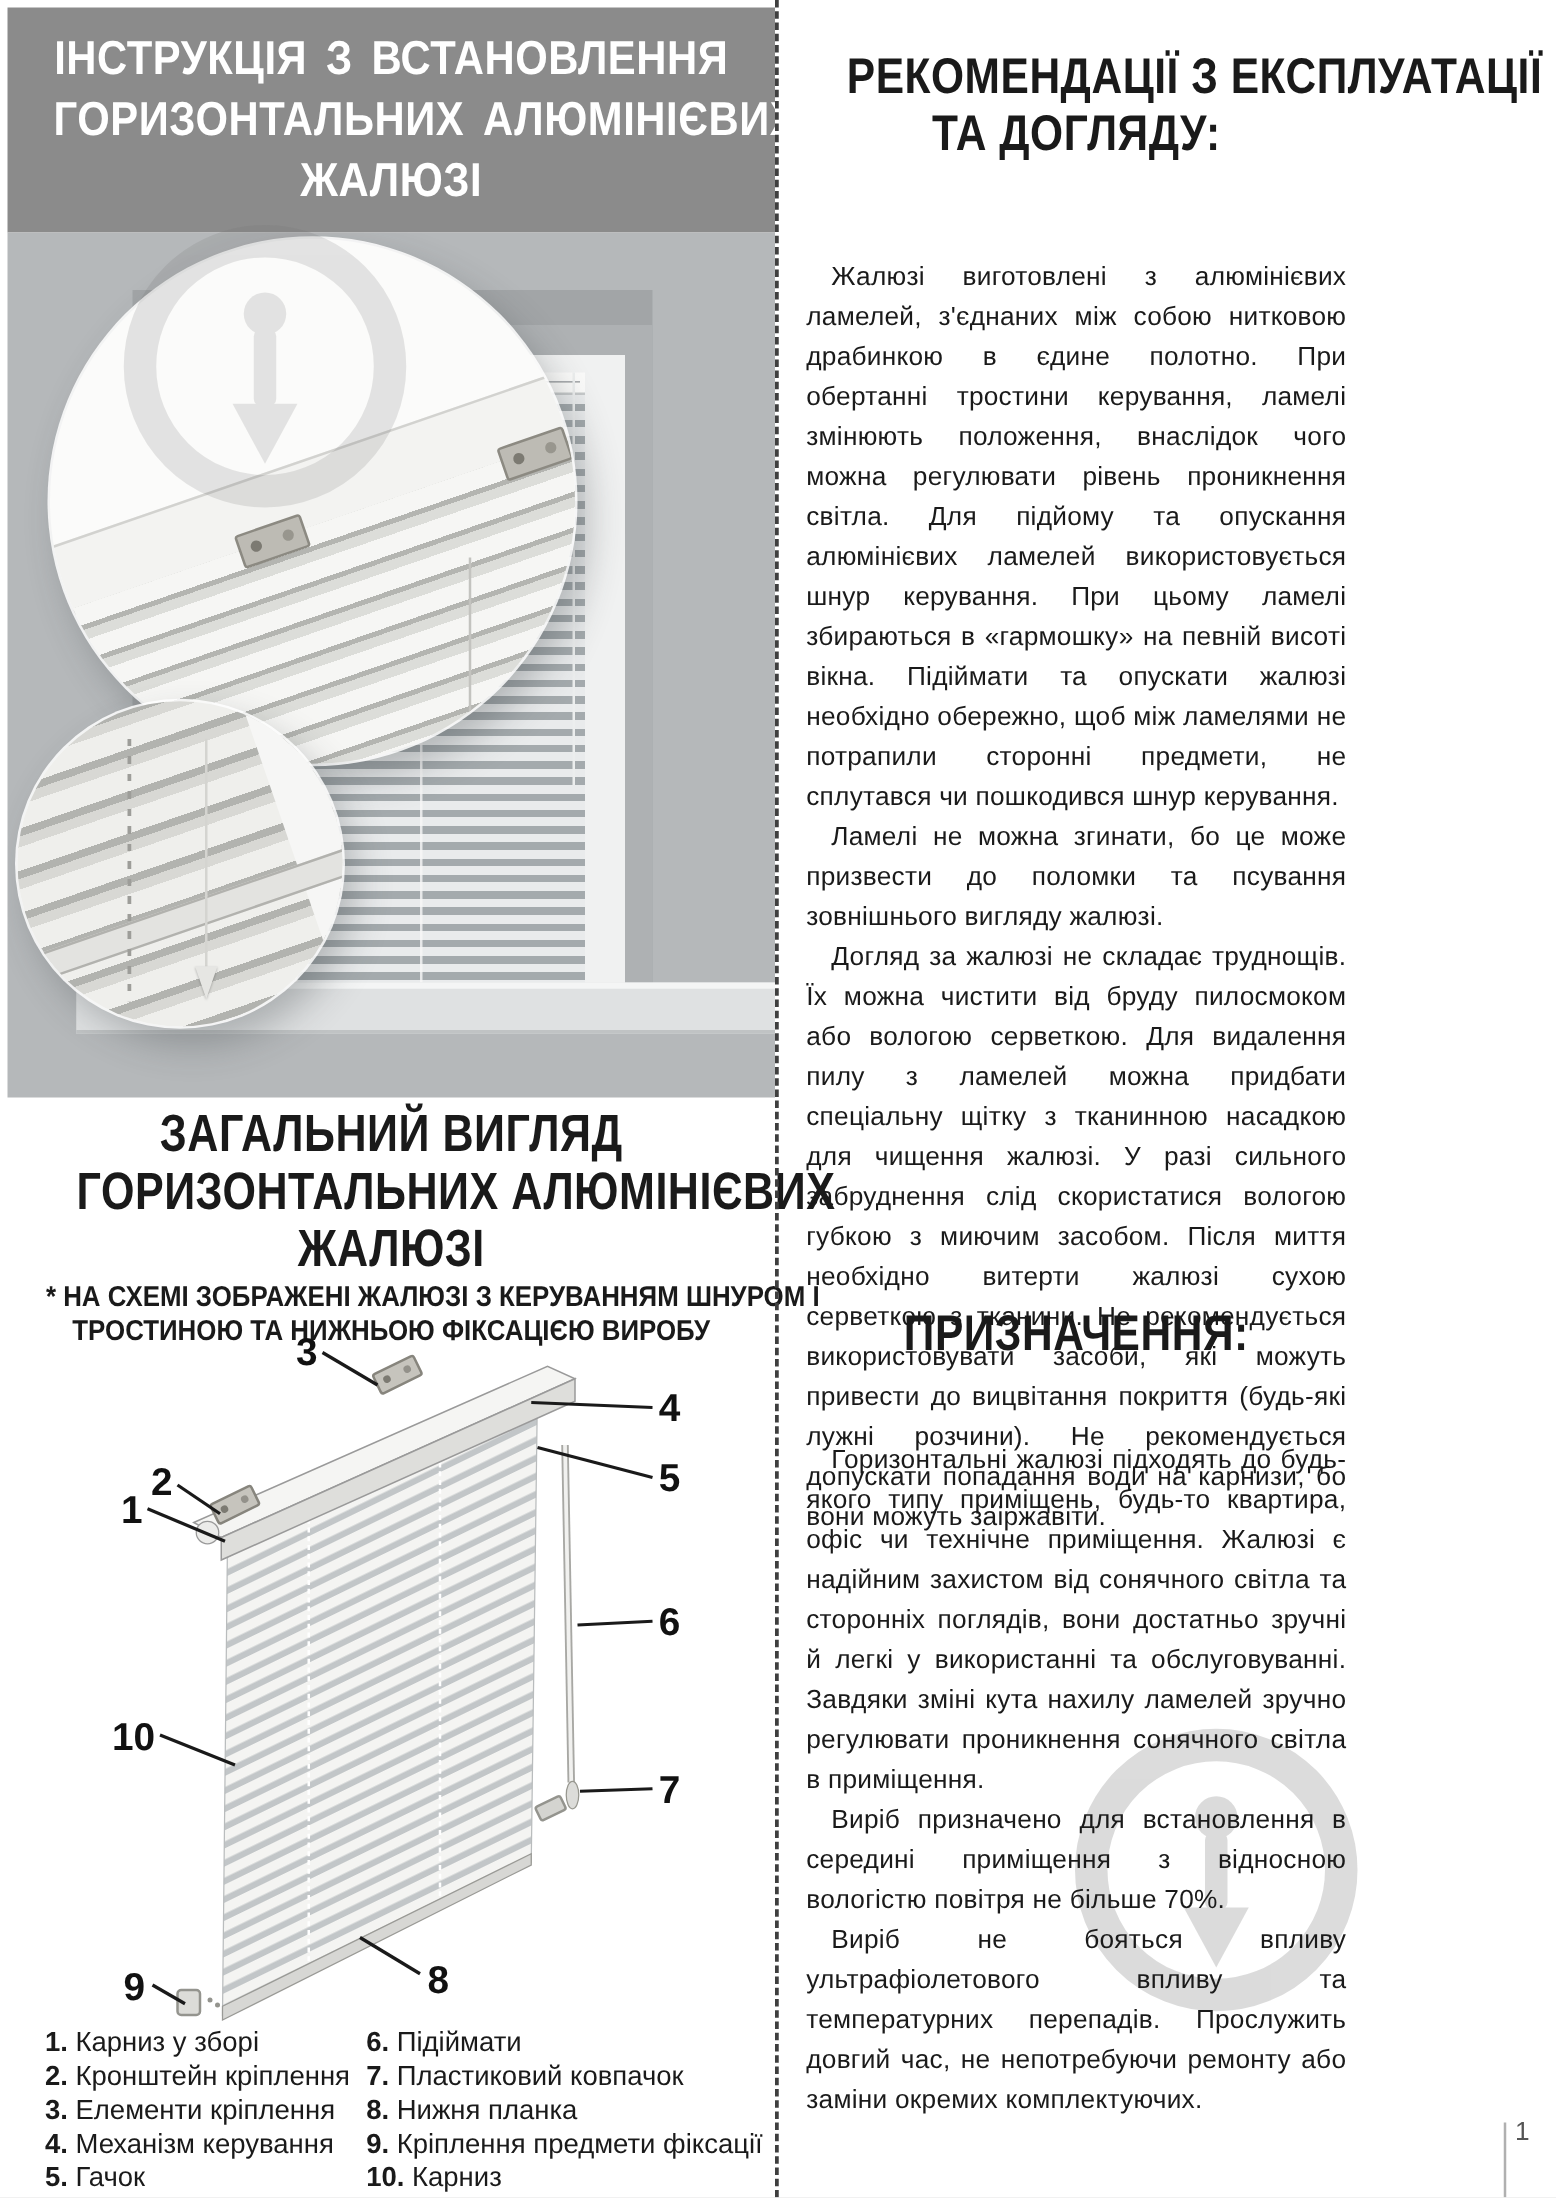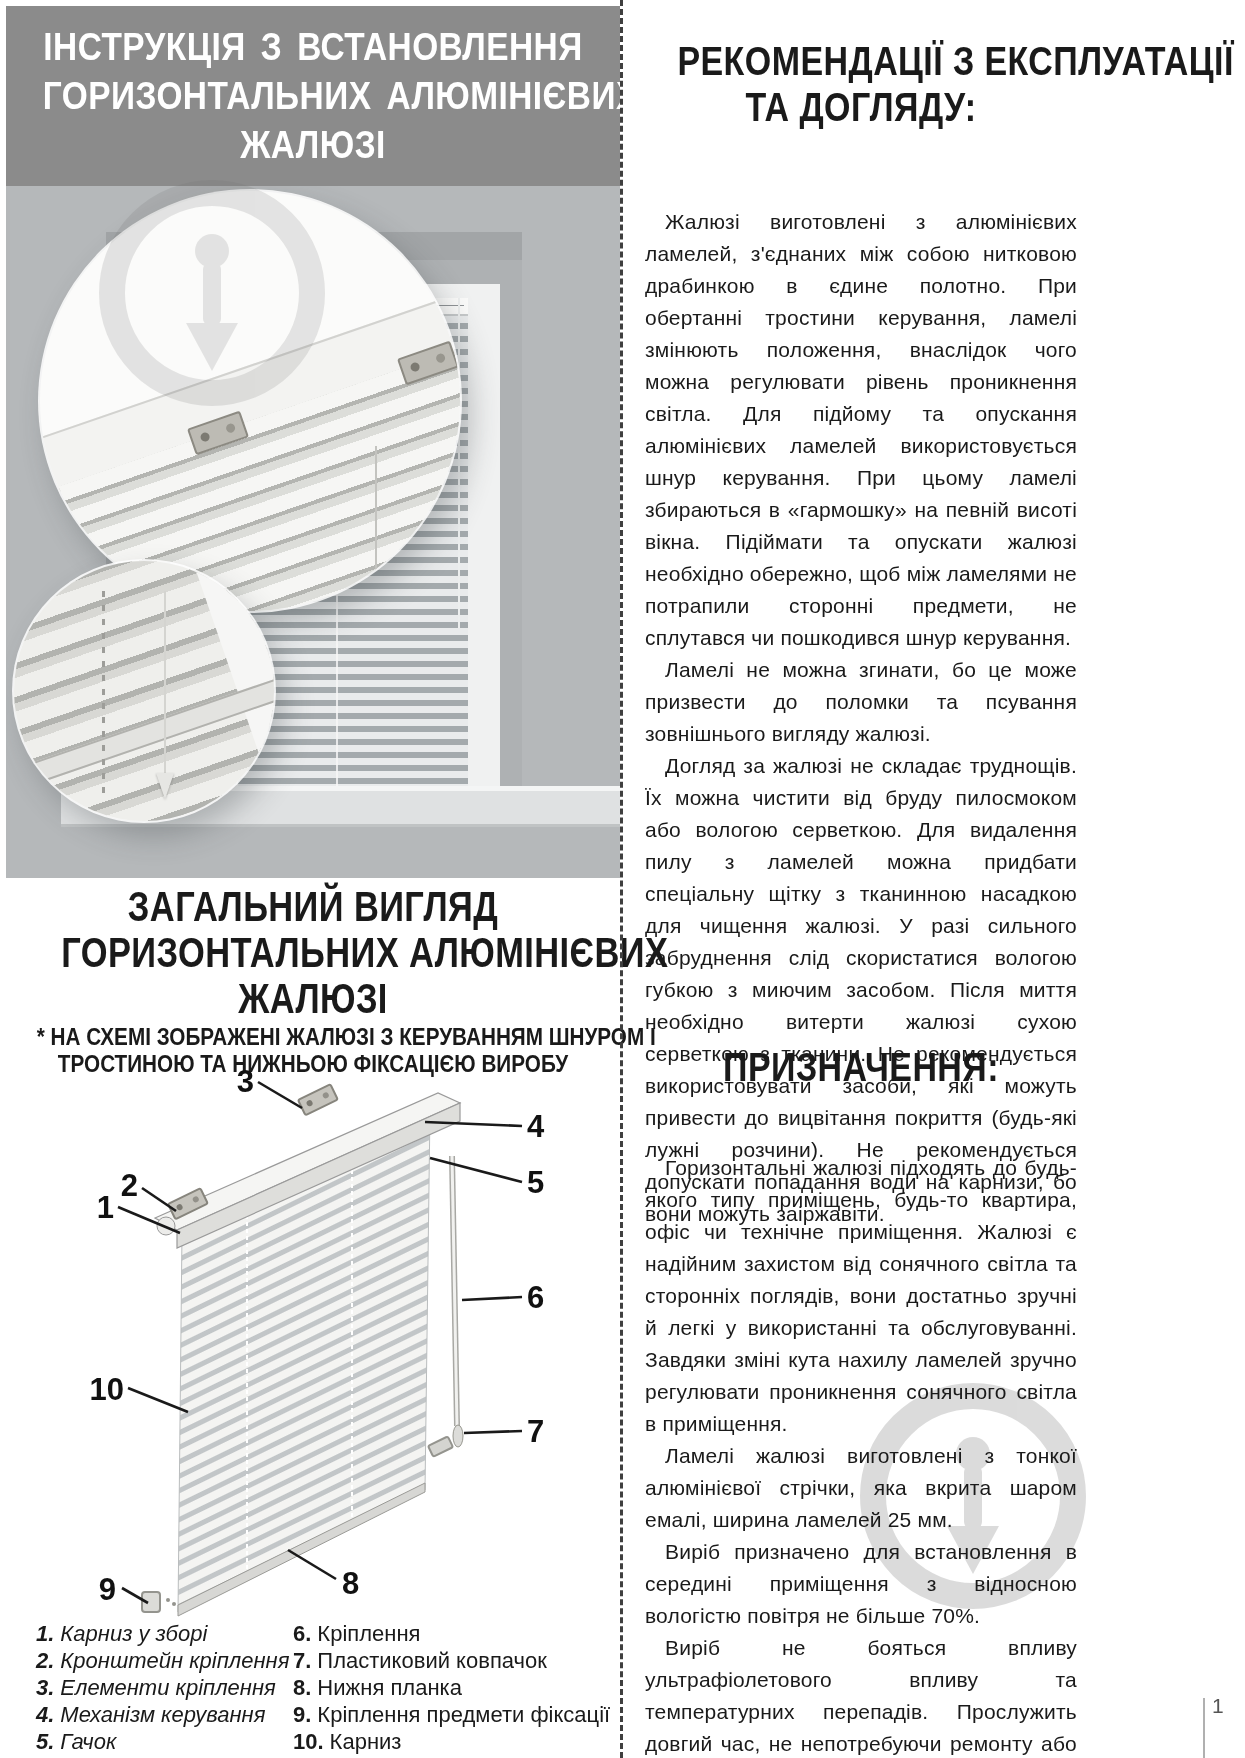--- a/index.html
+++ b/index.html
@@ -50,21 +50,21 @@
   .watermark{position:absolute;pointer-events:none;}
   
   .gv-title{position:absolute;left:6px;top:884px;width:614px;}
   .gv-line{font-weight:700;font-size:42px;line-height:46px;text-align:center;letter-spacing:.5px;
            transform:scaleX(.82);transform-origin:center;white-space:nowrap;}
   .gv-note{position:absolute;left:6px;top:1024px;width:614px;}
   .gv-note-line{font-weight:700;font-size:23px;line-height:27px;text-align:center;
                 transform:scaleX(.9);transform-origin:center;white-space:nowrap;}
   .diagram{position:absolute;left:30px;top:1060px;width:530px;height:570px;}
   .legend{position:absolute;top:1620px;font-size:22px;line-height:27px;}
-  .legend-col1{left:36px;width:255px;font-style:italic;}
+  .legend-col1{left:36px;width:255px;}
   .legend-col2{left:293px;width:320px;}
   .legend-item b{font-weight:700;margin-right:6px;}
   
   .divider{position:absolute;left:620px;top:0;width:0;height:1758px;border-left:3px dashed #3f3f3f;}
   .rc{position:absolute;left:645px;width:432px;}
   .rc-title{top:38px;}
   .rc-title-line{font-weight:700;font-size:40px;line-height:46px;text-align:center;letter-spacing:.5px;
                  transform:scaleX(.85);transform-origin:center;white-space:nowrap;}
   .body-text{font-size:21px;line-height:32px;text-align:justify;letter-spacing:.2px;}
   .body-text p{margin:0;text-indent:20px;}
@@ -204,21 +204,21 @@
   </svg>
 
   <div class="legend legend-col1" style="position:absolute;">
     <div class="legend-item"><b>1.</b><span>Карниз у зборі</span></div>
     <div class="legend-item"><b>2.</b><span>Кронштейн кріплення</span></div>
     <div class="legend-item"><b>3.</b><span>Елементи кріплення</span></div>
     <div class="legend-item"><b>4.</b><span>Механізм керування</span></div>
     <div class="legend-item"><b>5.</b><span>Гачок</span></div>
   </div>
   <div class="legend legend-col2" style="position:absolute;">
-    <div class="legend-item"><b>6.</b><span>Кріплення</span></div>
+    <div class="legend-item"><b>6.</b><span>Підіймати</span></div>
     <div class="legend-item"><b>7.</b><span>Пластиковий ковпачок</span></div>
     <div class="legend-item"><b>8.</b><span>Нижня планка</span></div>
     <div class="legend-item"><b>9.</b><span>Кріплення предмети фіксації</span></div>
     <div class="legend-item"><b>10.</b><span>Карниз</span></div>
   </div>
 
   <div class="divider"></div>
 
   <div class="rc rc-title">
     <div class="rc-title-line">РЕКОМЕНДАЦІЇ З ЕКСПЛУАТАЦІЇ</div>
@@ -239,21 +239,20 @@
       <path d="M99,158 L151,158 L125,206 Z" stroke="none"></path>
     </g>
   </svg>
 
   <div class="rc purpose-title">
     <div class="rc-title-line">ПРИЗНАЧЕННЯ:</div>
   </div>
 
   <div class="rc purpose-paras body-text">
     <p>Горизонтальні жалюзі підходять до будь-якого типу приміщень, будь-то квартира, офіс чи технічне приміщення. Жалюзі є надійним захистом від сонячного світла та сторонніх поглядів, вони достатньо зручні й легкі у використанні та обслуговуванні. Завдяки зміні кута нахилу ламелей зручно регулювати проникнення сонячного світла в приміщення.</p>
-    <p>Ламелі жалюзі виготовлені з тонкої алюмінієвої стрічки, яка вкрита шаром емалі, ширина ламелей 25 мм.</p>
     <p>Виріб призначено для встановлення в середині приміщення з відносною вологістю повітря не більше 70%.</p>
     <p>Виріб не бояться впливу ультрафіолетового впливу та температурних перепадів. Прослужить довгий час, не непотребуючи ремонту або заміни окремих комплектуючих.</p>
   </div>
 
   <div class="pageno-line"></div>
   <div class="pageno">1</div>
 
 </div>
 
 </body></html>

